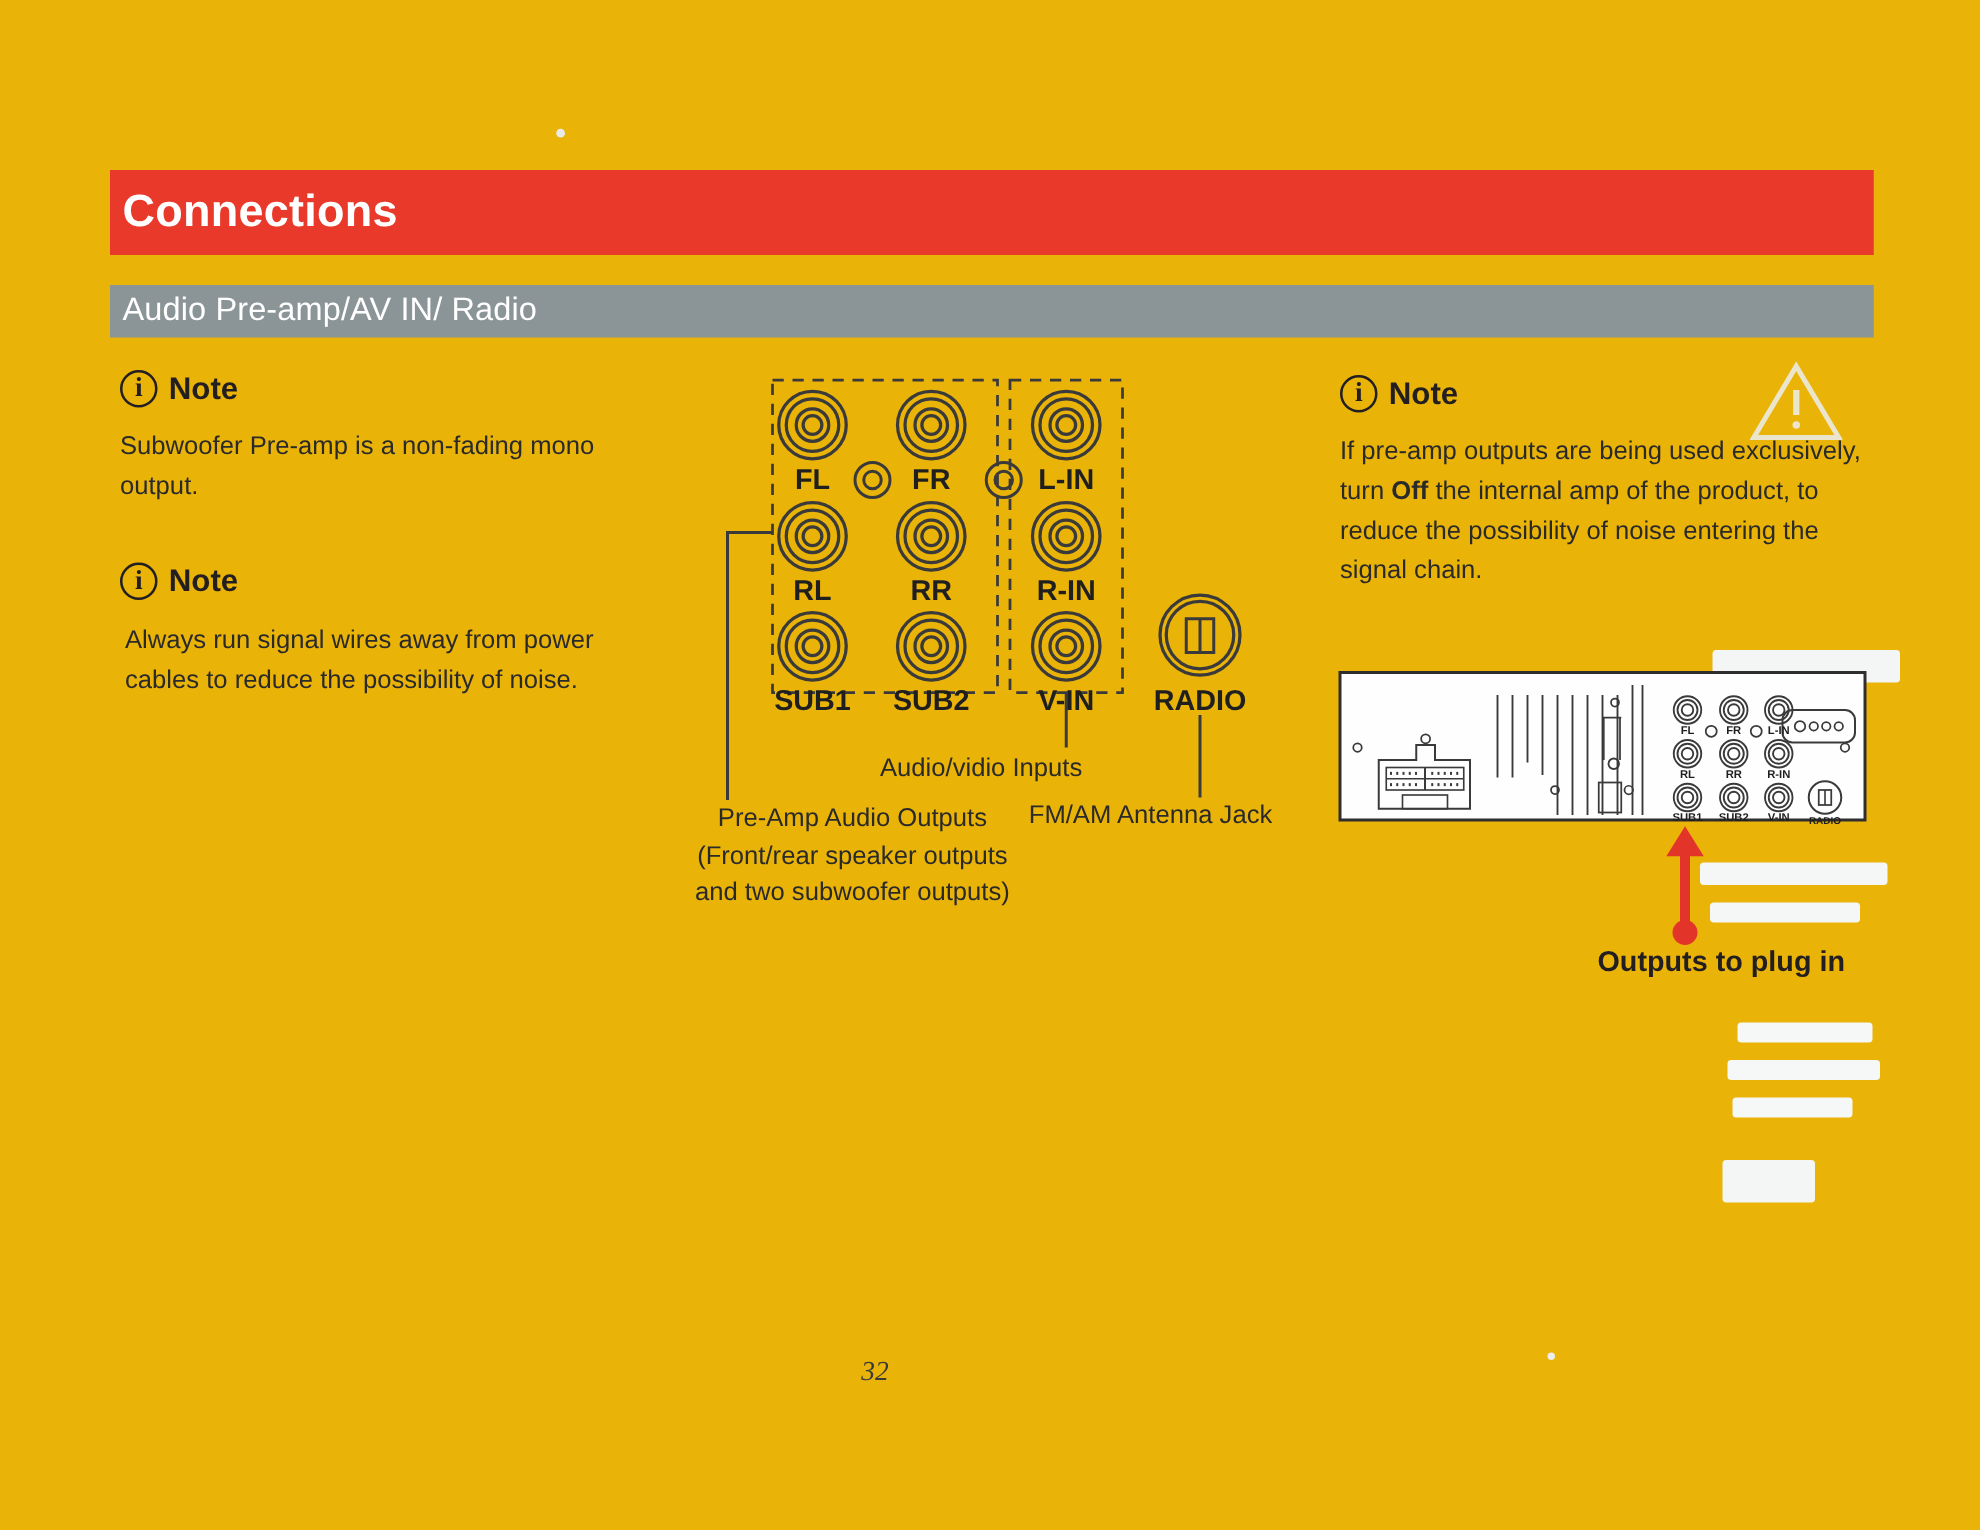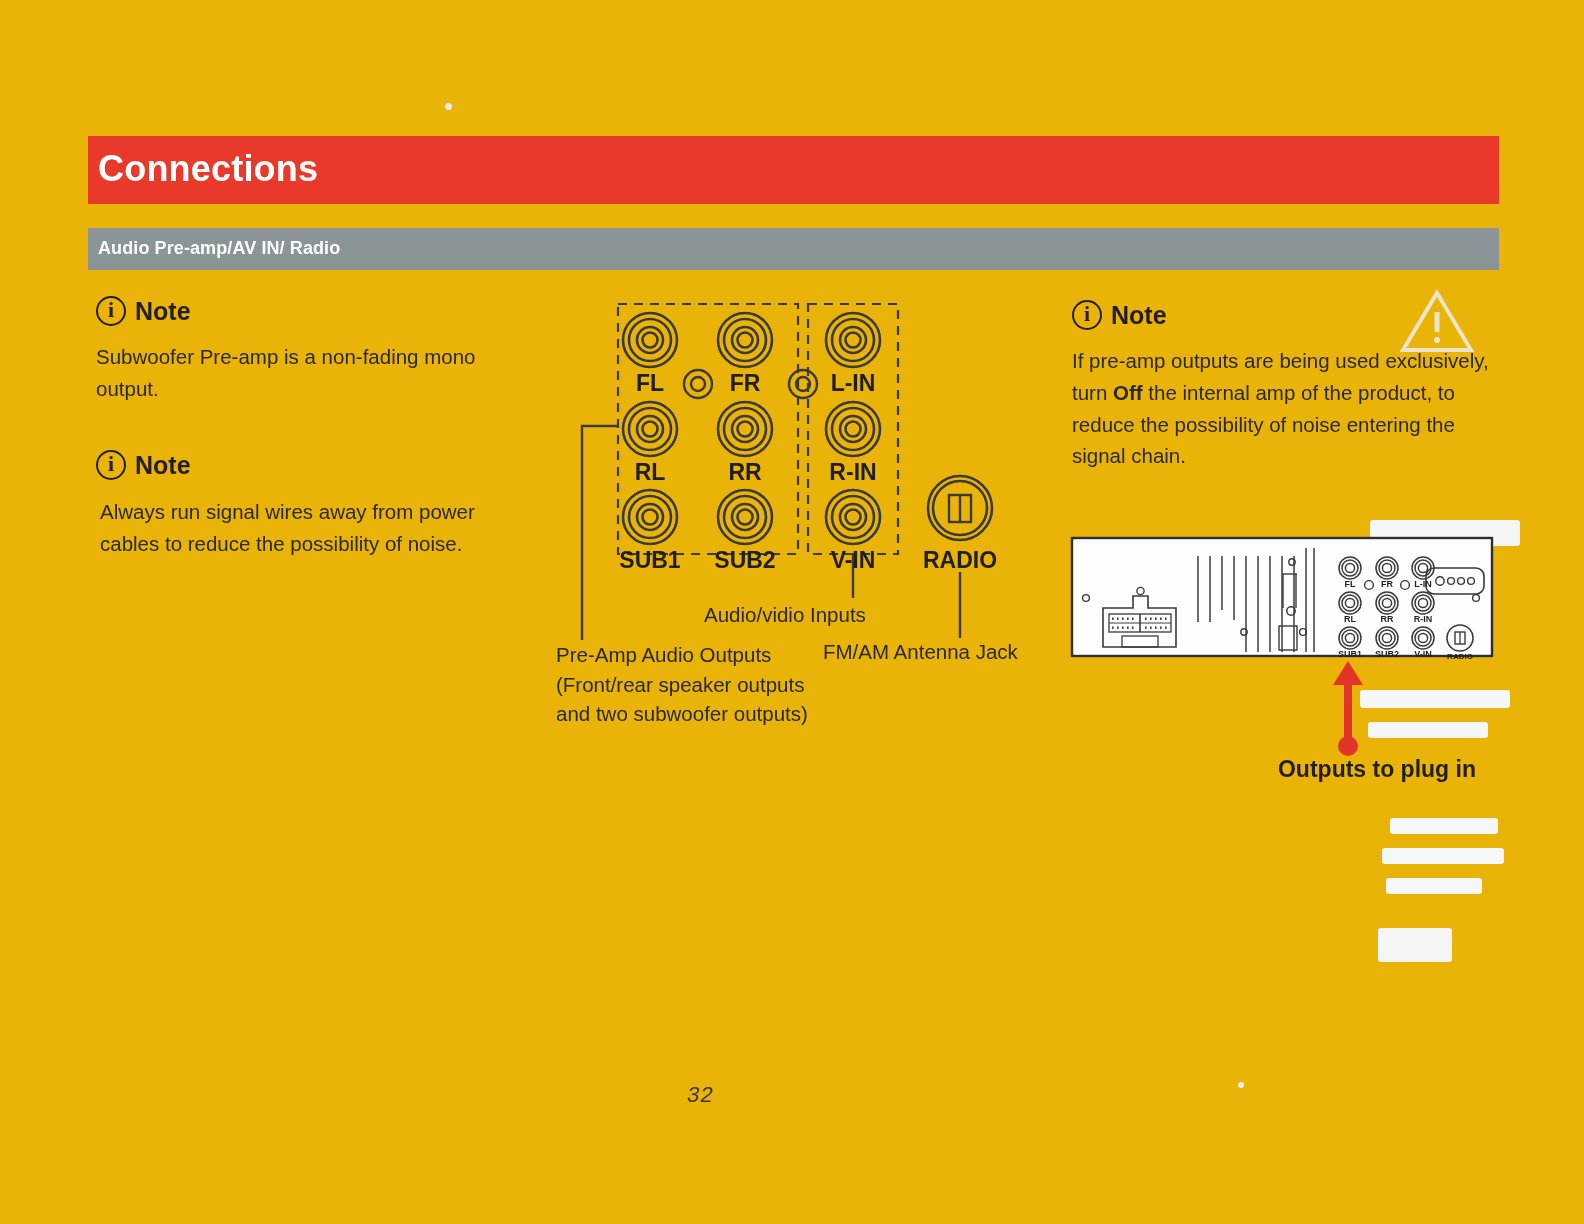--- a/index.html
+++ b/index.html
@@ -95,22 +95,22 @@
     width: 1411px;
     height: 42px;
     background: #8b9496;
   }
   #gray-banner-title {
     position: absolute;
     left: 10px;
     top: 50%;
     transform: translateY(-54%);
     color: #ffffff;
-    font-size: 18px;
-    font-weight: bold;
+    font-size: 26px;
+    font-weight: normal;
     letter-spacing: .1px;
     white-space: nowrap;
     text-align: center;
   }
 
   
   .note-head {
     position: absolute;
     display: flex;
     align-items: center;
@@ -165,20 +165,21 @@
     height: 440px;
   }
   #jack-diagram svg { display: block; }
 
   .cap-text {
     position: absolute;
     font-size: 20.5px;
     line-height: 1.45;
     color: #2a2a2a;
     white-space: pre;
+    text-align: center;
   }
   #cap-preamp { left: 556px; top: 640px; }
   #cap-avin   { left: 704px; top: 600px; }
   #cap-antenna{ left: 823px; top: 637px; }
 
   
   #rear-panel {
     position: absolute;
     left: 1070px;
     top: 534px;
@@ -206,21 +207,21 @@
     color: #231f20;
   }
 
   
   #page-number {
     position: absolute;
     left: 0;
     top: 1084px;
     width: 1400px;
     text-align: center;
-    font-family: Liberation Mono, monospace;
+    font-family: Liberation Serif, serif;
     font-style: italic;
     font-size: 22px;
     color: #3a3a3a;
   }
 </style>
 </head>
 <body>
 
 <div id="page">
 

